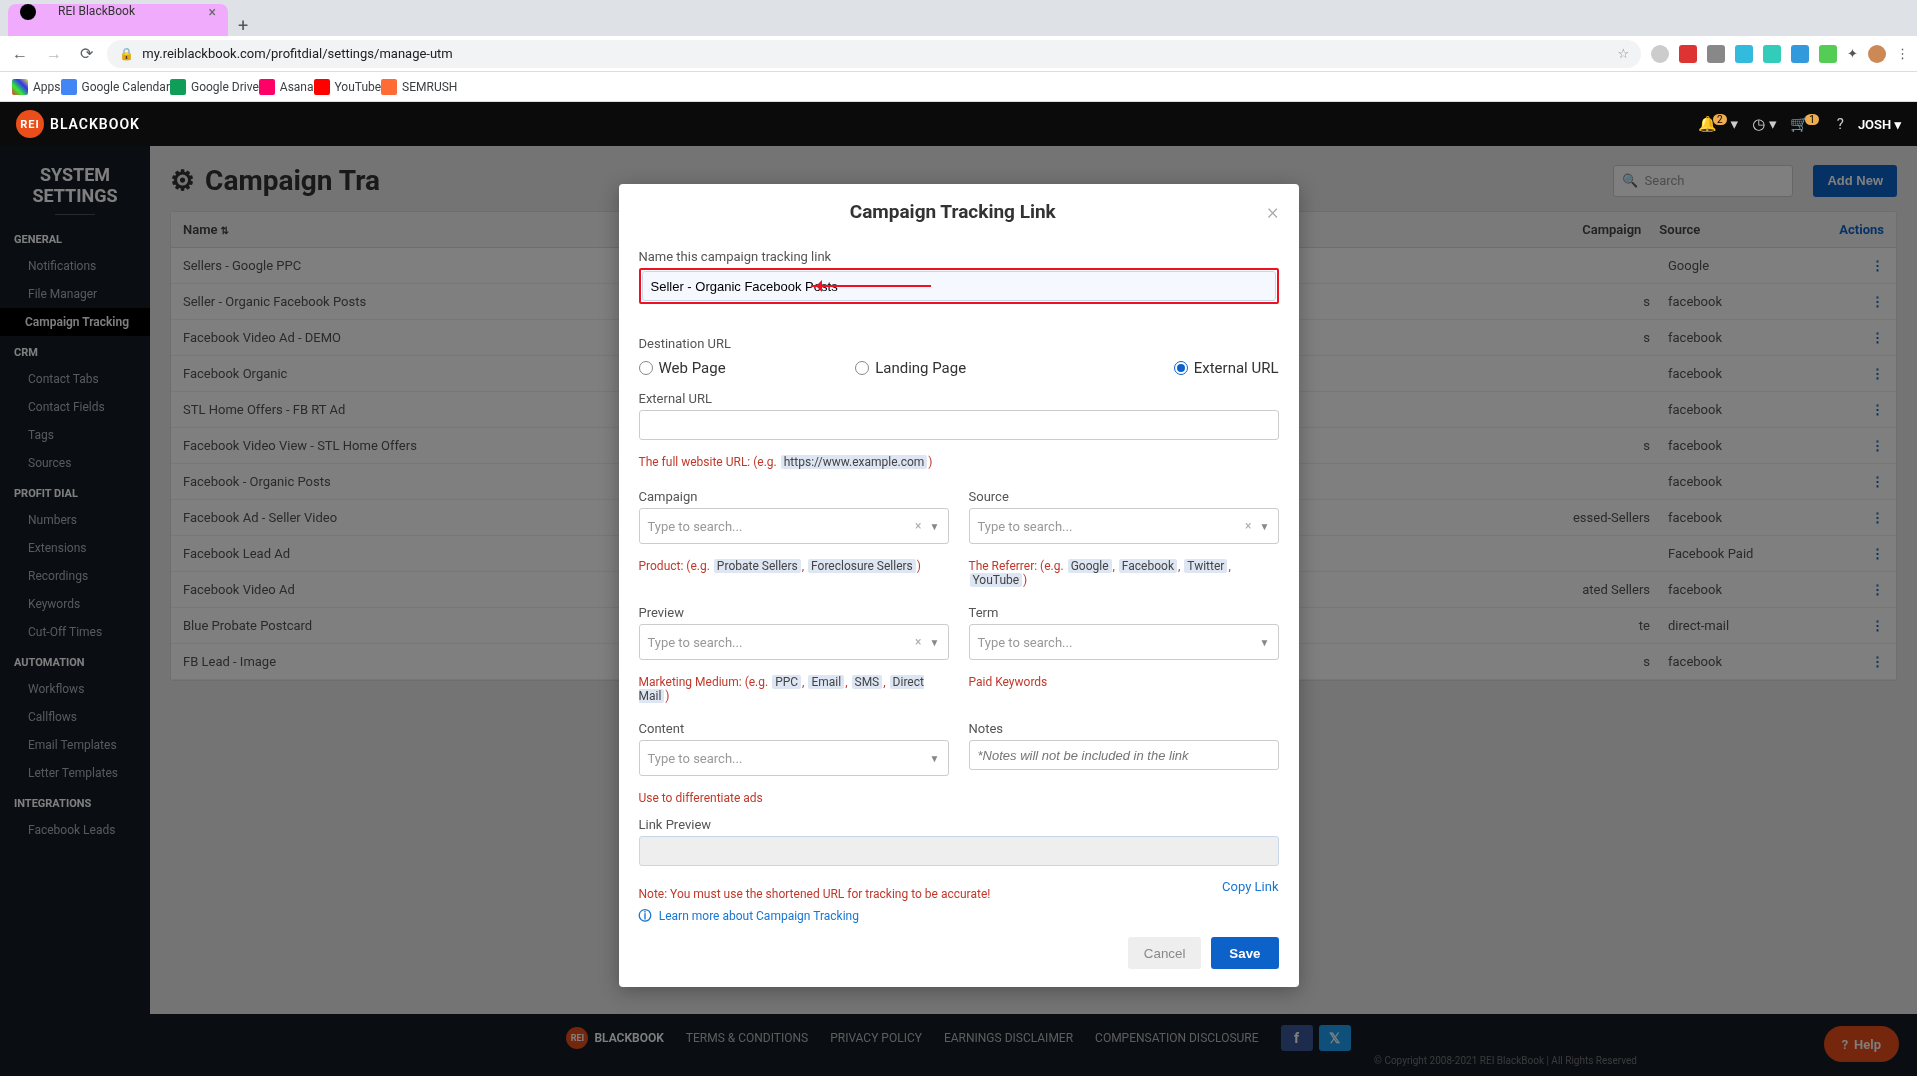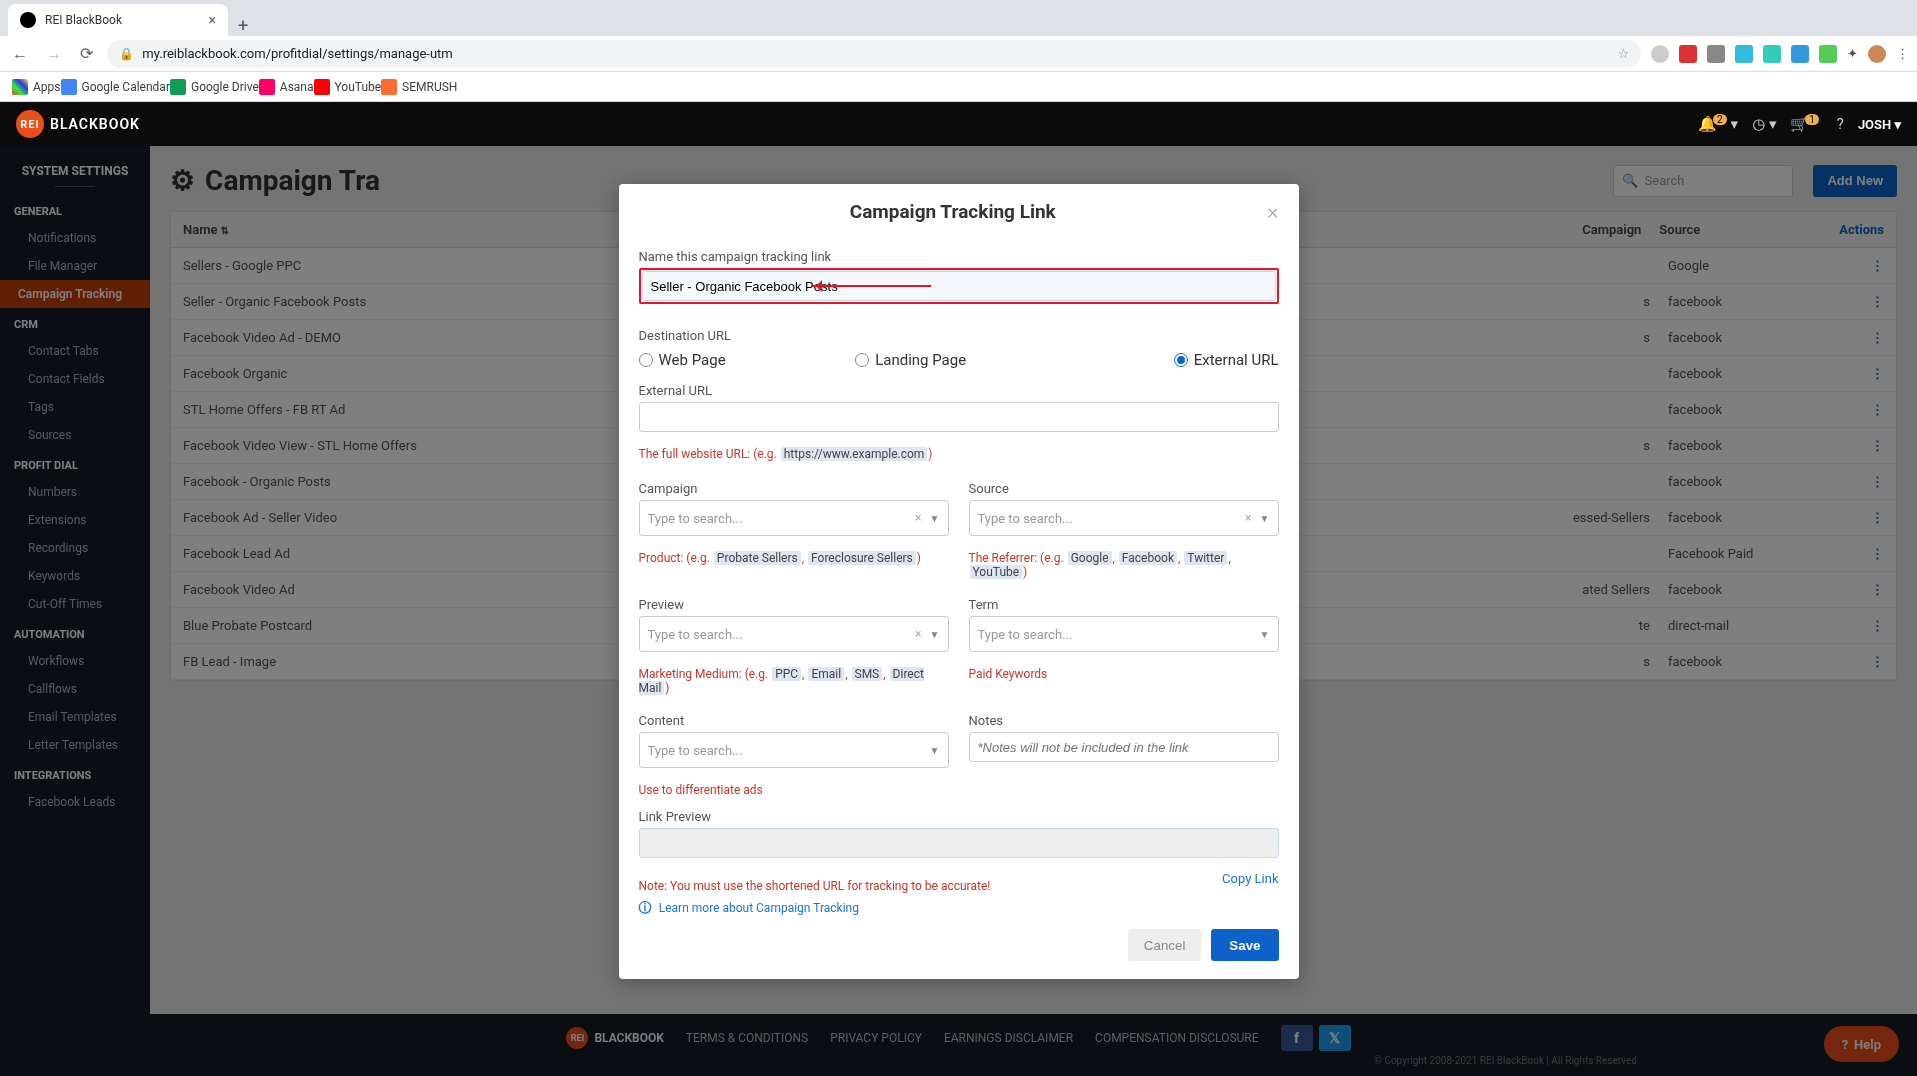--- a/index.html
+++ b/index.html
@@ -1,21 +1,21 @@
 <!DOCTYPE html>
 <html><head>
 <meta charset="utf-8">
 <style>
   * { box-sizing: border-box; margin: 0; padding: 0; }
   body { font-family: -apple-system, BlinkMacSystemFont, "Segoe UI", Roboto, Arial, sans-serif; font-size: 13px; color: #333; background: #f1f3f4; overflow: hidden; width: 1917px; height: 1076px; position: relative; }
   
   
   .browser-chrome { background: #dee1e6; }
   .tab-bar { height: 36px; display: flex; align-items: flex-end; padding: 0 8px; }
-  .tab { background: #ffffff; border-radius: 8px 8px 0 0; height: 32px; min-width: 220px; display: flex; align-items: center; padding: 0 12px; gap: 9px; font-size: 12px; }
+  .tab { background: #f0abfc; border-radius: 8px 8px 0 0; height: 32px; min-width: 220px; display: flex; align-items: flex-start; padding: 0 12px; gap: 22px; font-size: 12px; }
   .tab .favicon { width: 16px; height: 16px; background: #000; border-radius: 50%; }
   .tab .close-x { margin-left: auto; color: #666; font-size: 14px; }
   .new-tab { padding: 0 10px; color: #555; font-size: 18px; }
   .addr-bar { background: #fff; height: 36px; display: flex; align-items: center; padding: 0 8px; gap: 10px; border-bottom: 1px solid #ddd; }
   .nav-btn { color: #5f6368; font-size: 16px; padding: 4px; }
   .url-field { flex: 1; background: #f1f3f4; border-radius: 14px; height: 28px; display: flex; align-items: center; padding: 0 12px; gap: 8px; font-size: 13px; color: #202124; }
   .url-field .lock { color: #5f6368; font-size: 12px; }
   .ext-icons { display: flex; gap: 10px; align-items: center; }
   .ext-icon { width: 18px; height: 18px; border-radius: 50%; background: #888; }
   .bookmark-bar { background: #fff; height: 30px; display: flex; align-items: center; padding: 0 12px; gap: 0; font-size: 12px; color: #3c4043; border-bottom: 1px solid #ddd; }
@@ -28,25 +28,25 @@
   .logo-badge { width: 28px; height: 28px; background: #e94e1b; border-radius: 50%; display: flex; align-items: center; justify-content: center; font-size: 11px; font-weight: bold; }
   .header-right { margin-left: auto; display: flex; align-items: center; gap: 14px; font-size: 13px; }
   .badge-num { background: #f0ad4e; color: #000; border-radius: 8px; font-size: 10px; padding: 0 4px; position: relative; top: -6px; left: -4px; }
   .hr-icon { color: #ccc; font-size: 15px; }
 
   
   .app-body { display: flex; height: calc(1076px - 36px - 36px - 30px - 44px); background: #e9e9e9; position: relative; }
   
   
   .sidebar { width: 150px; background: #141a24; color: #adb5bd; font-size: 12px; overflow-y: auto; }
-  .sidebar .sys-title { color: #fff; font-weight: 700; font-size: 12px; text-align: center; padding: 18px 10px 8px; }
+  .sidebar .sys-title { color: #fff; font-weight: 700; font-size: 18px; text-align: center; padding: 18px 10px 8px; }
   .sidebar .sys-title::after { content: ""; display: block; width: 40px; height: 1px; background: #555; margin: 8px auto 0; }
   .sidebar .section-hdr { font-weight: 700; color: #fff; padding: 10px 14px 6px; font-size: 11px; }
   .sidebar .nav-item { padding: 7px 14px 7px 28px; cursor: pointer; }
-  .sidebar .nav-item.active { background: #c2410c; color: #fff; font-weight: 600; padding-left: 18px; }
+  .sidebar .nav-item.active { background: #000000; color: #fff; font-weight: 600; padding-left: 18px; text-align: center; }
 
   
   .main { flex: 1; background: #e9e9e9; padding: 0; overflow: hidden; }
   .page-hdr { display: flex; align-items: center; padding: 18px 20px 14px; gap: 10px; }
   .page-title { font-size: 28px; font-weight: 700; color: #333; display: flex; align-items: center; gap: 10px; }
   .search-box { margin-left: auto; border: 1px solid #ccc; border-radius: 3px; background: #fff; height: 32px; width: 180px; display: flex; align-items: center; padding: 0 8px; color: #888; gap: 6px; }
   .add-btn { background: #0d62c9; color: #fff; border: none; border-radius: 3px; height: 32px; padding: 0 14px; font-weight: 600; font-size: 13px; margin-left: 10px; }
   
   
   .tbl { background: #fff; margin: 0 20px; border: 1px solid #ddd; border-radius: 3px; }
@@ -332,21 +332,21 @@
         <div class="modal-title">Campaign Tracking Link</div>
         <span class="modal-close">×</span>
       </div>
       <div class="modal-body">
         <label class="frm-label">Name this campaign tracking link</label>
         <div class="highlight-box">
           <input class="frm-input" value="Seller - Organic Facebook Posts" style="">
           <div class="arrow"></div>
         </div>
 
-        <label class="frm-label" style="margin-top:24px">Destination URL</label>
+        <label class="frm-label" style="margin-top:32px">Destination URL</label>
         <div class="radio-row">
           <label class="radio-opt">
               <span class="radio-dot"></span>
               <span>Web Page</span>
             </label>
           <label class="radio-opt">
               <span class="radio-dot"></span>
               <span>Landing Page</span>
             </label>
           <label class="radio-opt" style="justify-content:flex-end">

